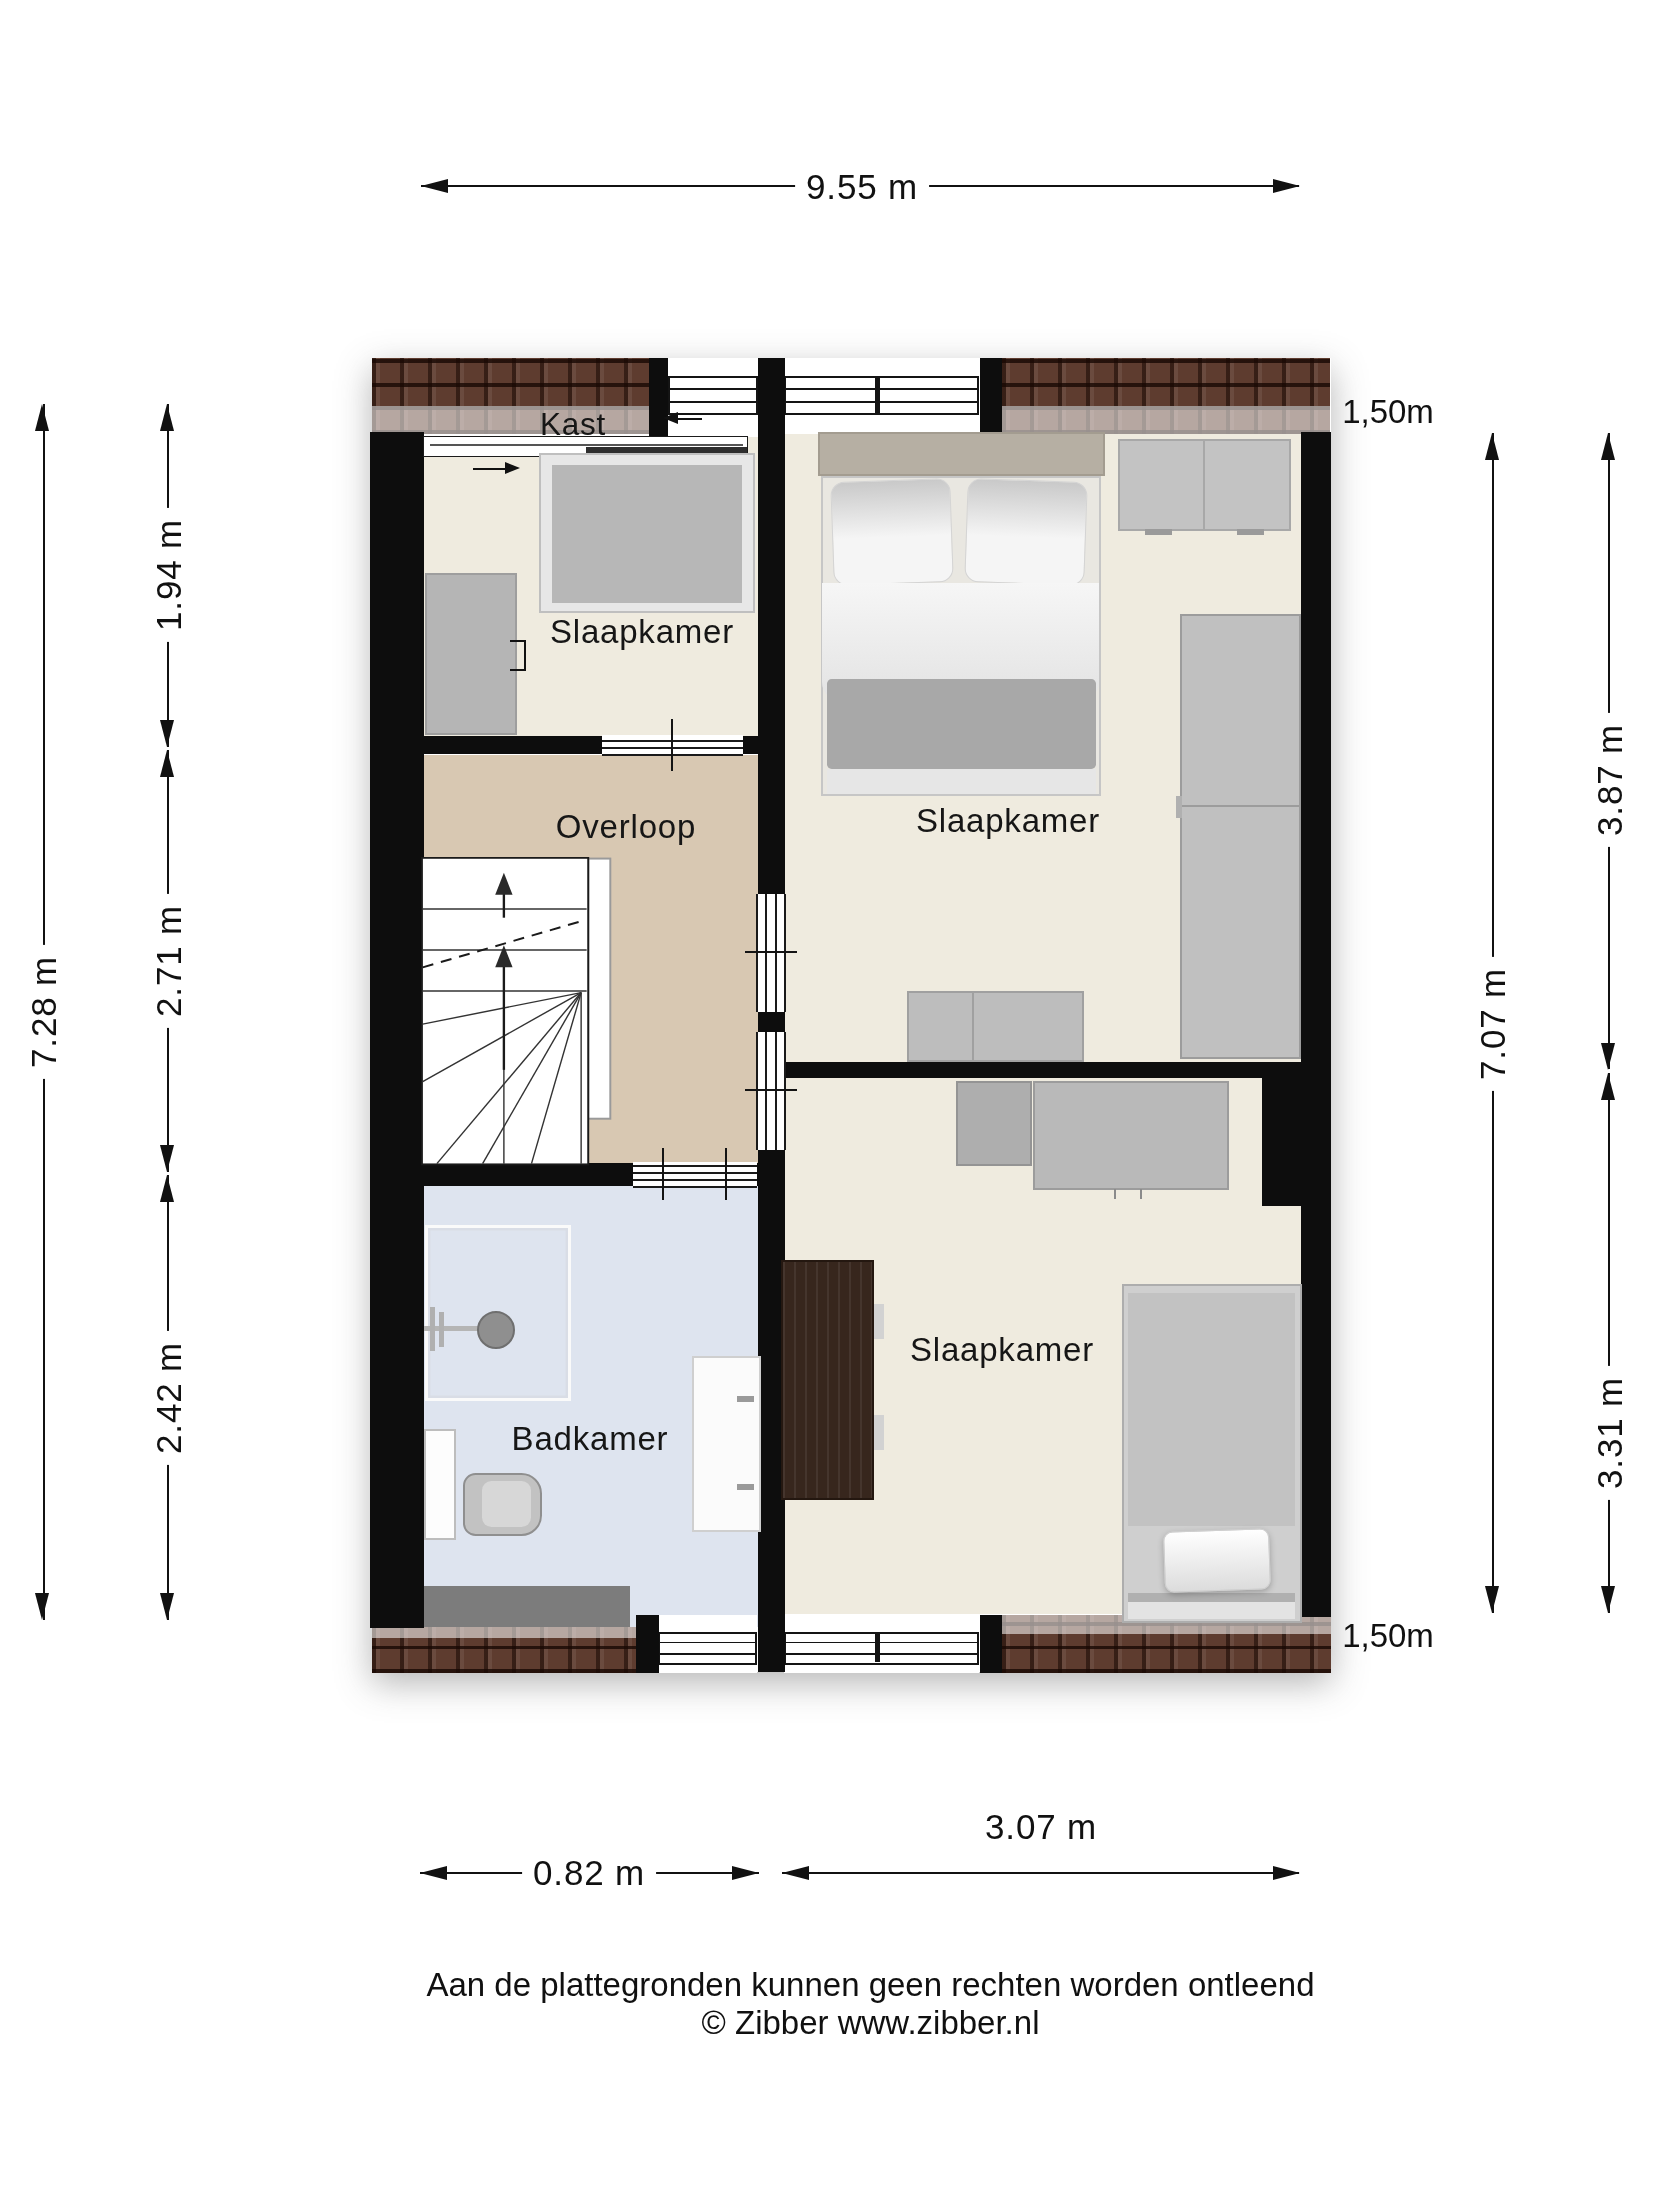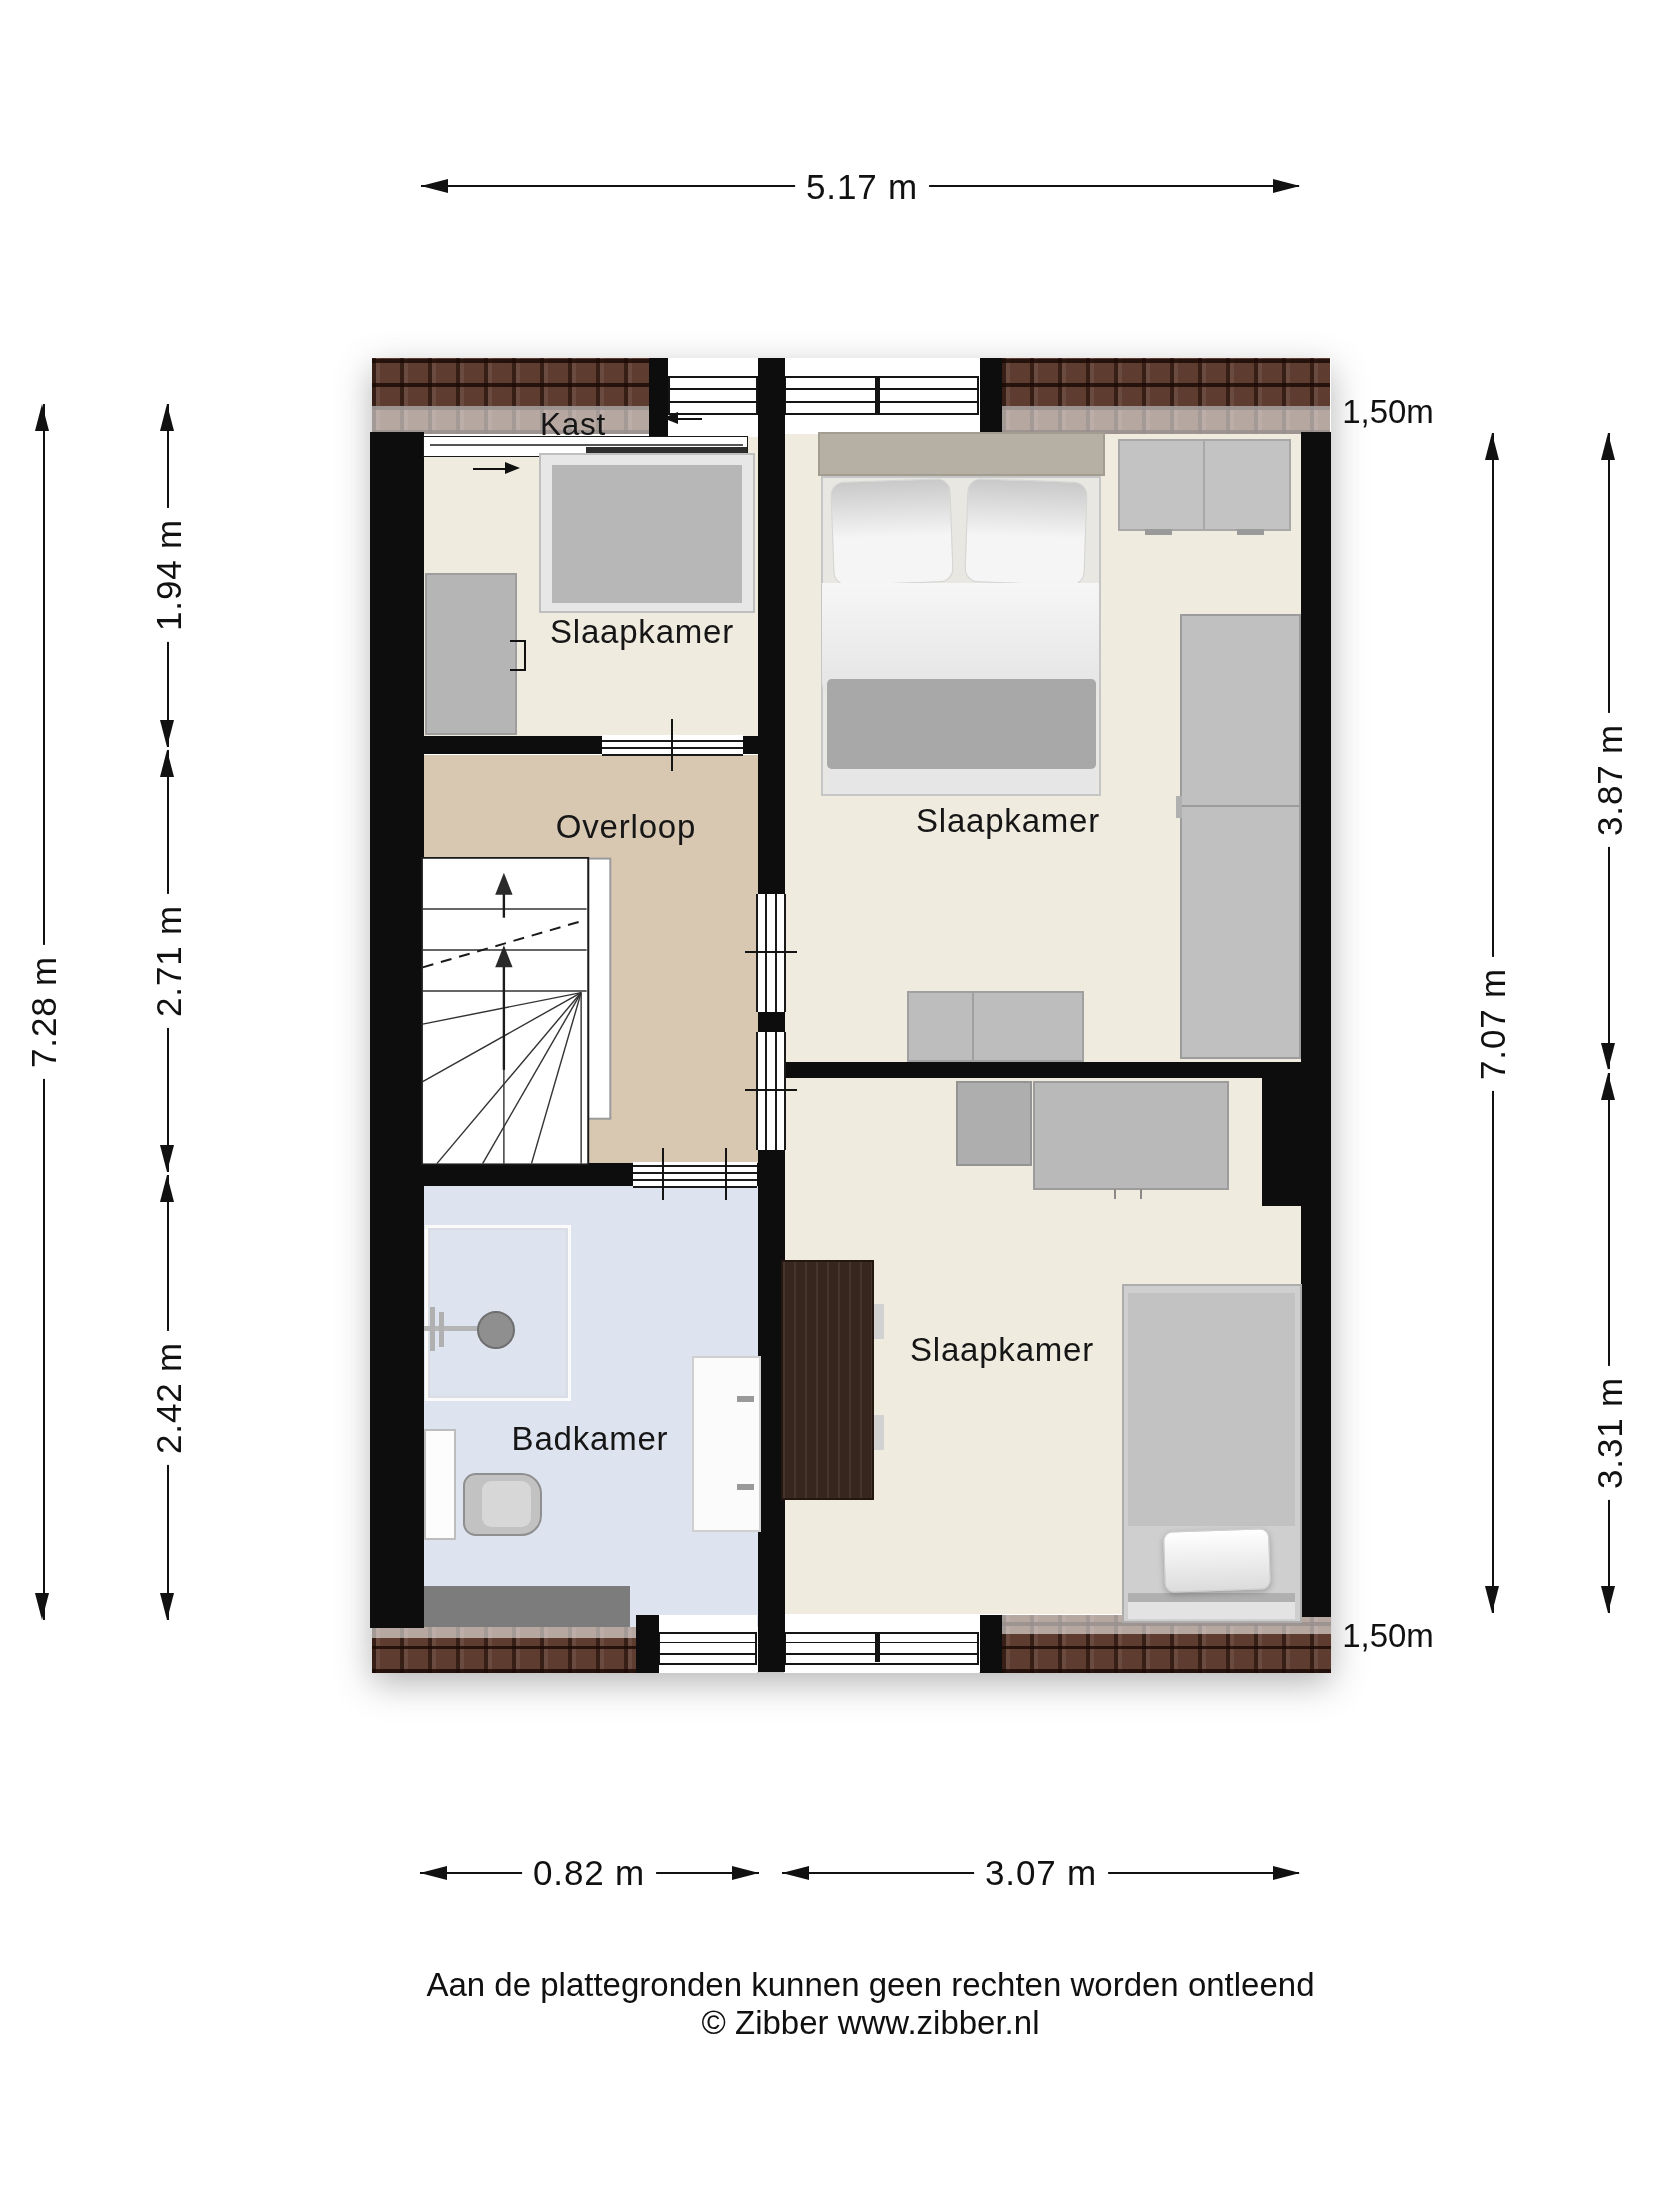--- a/index.html
+++ b/index.html
@@ -216,21 +216,21 @@
   <div class="rlabel" style="left:573px;top:424px;font-size:31.5px;">Kast</div>
   <div class="rlabel" style="left:642px;top:632px;">Slaapkamer</div>
   <div class="rlabel" style="left:1008px;top:821px;">Slaapkamer</div>
   <div class="rlabel" style="left:626px;top:827px;">Overloop</div>
   <div class="rlabel" style="left:590px;top:1439px;">Badkamer</div>
   <div class="rlabel" style="left:1002px;top:1350px;">Slaapkamer</div>
 
   <div class="dline-h" style="left:421px;top:185px;width:878px;"></div>
   <div class="ah l" style="left:421px;top:179px;"></div>
   <div class="ah r" style="left:1273px;top:179px;"></div>
-  <div class="dlabel" style="left:862px;top:187px;">5.17 m</div>
+  <div class="dlabel" style="left:862px;top:187px;">9.55 m</div>
 
   <div class="dline-v" style="left:43px;top:404px;height:1216px;"></div>
   <div class="ah u" style="left:35px;top:404px;"></div>
   <div class="ah d" style="left:35px;top:1593px;"></div>
   <div class="dlabel v" style="left:44px;top:1012px;">7.28 m</div>
 
   <div class="dline-v" style="left:167px;top:404px;height:343px;"></div>
   <div class="ah u" style="left:160px;top:404px;"></div>
   <div class="ah d" style="left:160px;top:720px;"></div>
   <div class="dlabel v" style="left:169px;top:575px;">1.94 m</div>
@@ -264,19 +264,19 @@
   <div class="klabel" style="left:1388px;top:1636px;">1,50m</div>
 
   <div class="dline-h" style="left:420px;top:1872px;width:339px;"></div>
   <div class="ah l" style="left:420px;top:1866px;"></div>
   <div class="ah r" style="left:732px;top:1866px;"></div>
   <div class="dlabel" style="left:589px;top:1873px;">0.82 m</div>
 
   <div class="dline-h" style="left:782px;top:1872px;width:517px;"></div>
   <div class="ah l" style="left:782px;top:1866px;"></div>
   <div class="ah r" style="left:1273px;top:1866px;"></div>
-  <div class="dlabel" style="left:1041px;top:1873px;">3.07 m</div>
+  <div class="dlabel" style="left:1041px;top:1827px;">3.07 m</div>
 
   <div class="footer" style="top:1966px;">Aan de plattegronden kunnen geen rechten worden ontleend</div>
   <div class="footer" style="top:2004px;">© Zibber www.zibber.nl</div>
 
 </div>
 
 
 </body></html>

